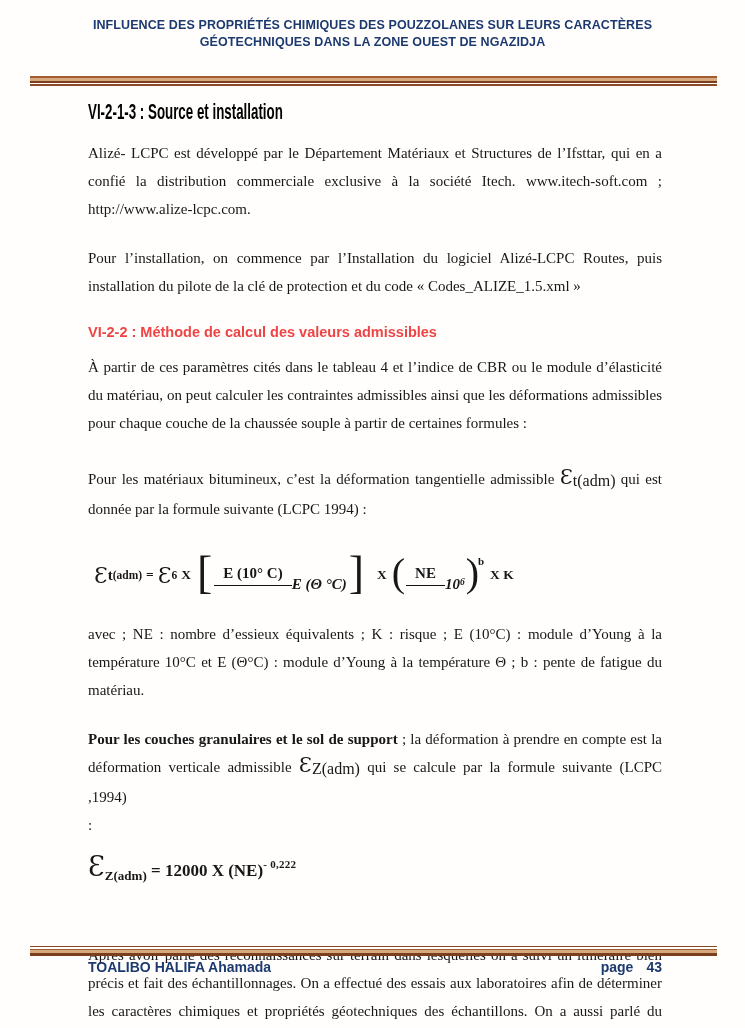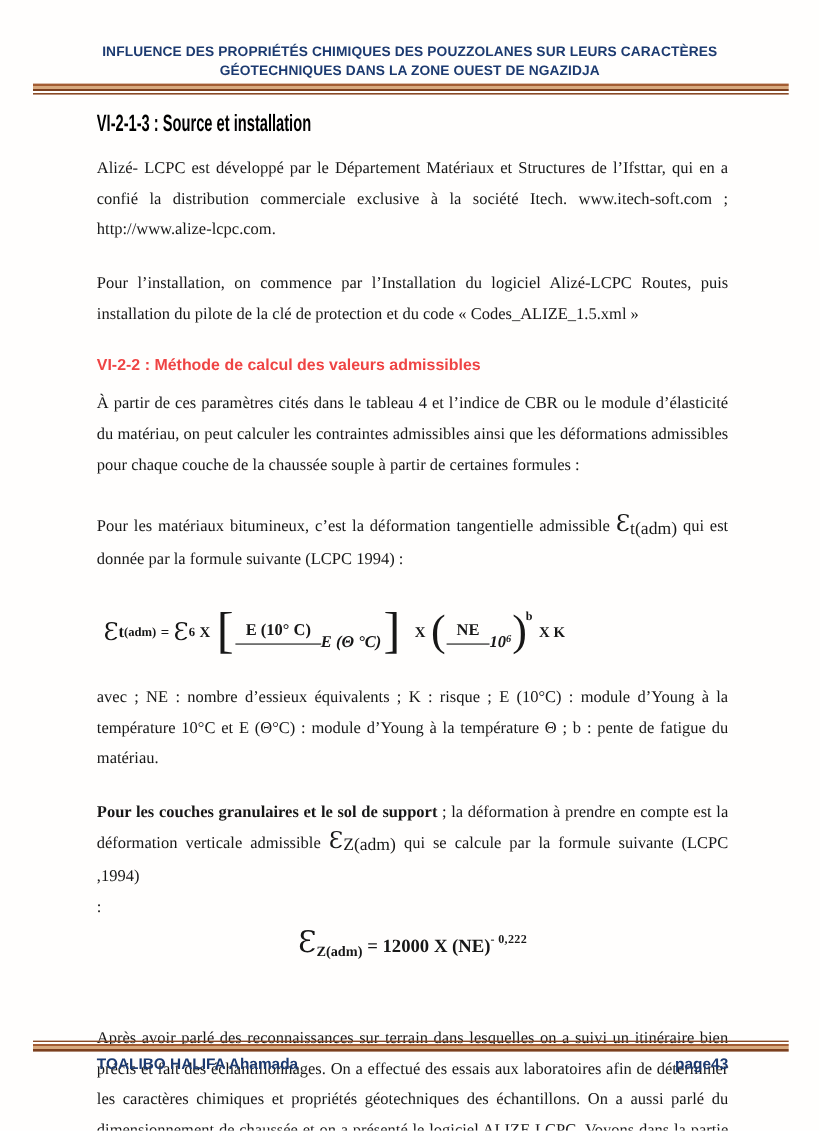--- a/index.html
+++ b/index.html
@@ -7,21 +7,21 @@
   .page{
     position:relative;
     width:745px;height:1028px;
     background:#fffefd;
     font-family:"Liberation Serif", serif;
     color:#171717;
     overflow:hidden;
   }
   
   .doc-header{
-    padding-top:39px;
+    padding-top:17px;
     text-align:center;
   }
   .doc-header .t{
     font-family:"Liberation Sans", sans-serif;
     font-weight:bold;
     font-size:12.5px;
     line-height:17px;
     color:#1c3a70;
     letter-spacing:.1px;
   }
@@ -103,36 +103,36 @@
     font-size:40px;font-weight:normal;line-height:0.9;
     margin:0 1px;position:relative;top:-2px;
   }
   .frac{display:inline-flex;flex-direction:row;align-items:center;font-weight:bold;}
   .frac .num{border-bottom:1.6px solid #111;padding:0 9px 3px 9px;}
   .frac .den{padding-top:19px;font-style:italic;}
   .f-exp{font-size:11px;font-weight:bold;position:relative;top:-14px;left:-2px;}
   .den-sup{font-size:9.5px;vertical-align:4px;}
   .colon-line{font-size:15px;line-height:28px;margin:0;}
   .formula2{
-    text-align:center;
+    text-align:left;
     font-size:17px;font-weight:bold;
-    margin:2px 0 0 0;
+    margin:12px 0 0 0;
   }
   .formula2 .f-eps{font-size:27px;}
   .formula2 .f-sub{font-size:13px;vertical-align:-4px;}
   .formula2 .f-sup{font-size:11px;vertical-align:8px;letter-spacing:.3px;}
   .spacer-lg{height:57px;}
   
   .doc-footer{
     position:absolute;left:88px;right:83px;top:959px;
     display:flex;justify-content:space-between;align-items:baseline;
     font-family:"Liberation Sans", sans-serif;
     font-weight:bold;font-size:14px;color:#1c3a70;
   }
-  .page-num{display:inline-flex;}
+  .page-num{display:inline-flex;gap:13px;}
 </style>
 </head>
 <body>
 
 <div class="page">
 
   <div class="doc-header">
     <div class="t">INFLUENCE DES PROPRIÉTÉS CHIMIQUES DES POUZZOLANES SUR LEURS CARACTÈRES</div>
     <div class="t">GÉOTECHNIQUES DANS LA ZONE OUEST DE NGAZIDJA</div>
   </div>

